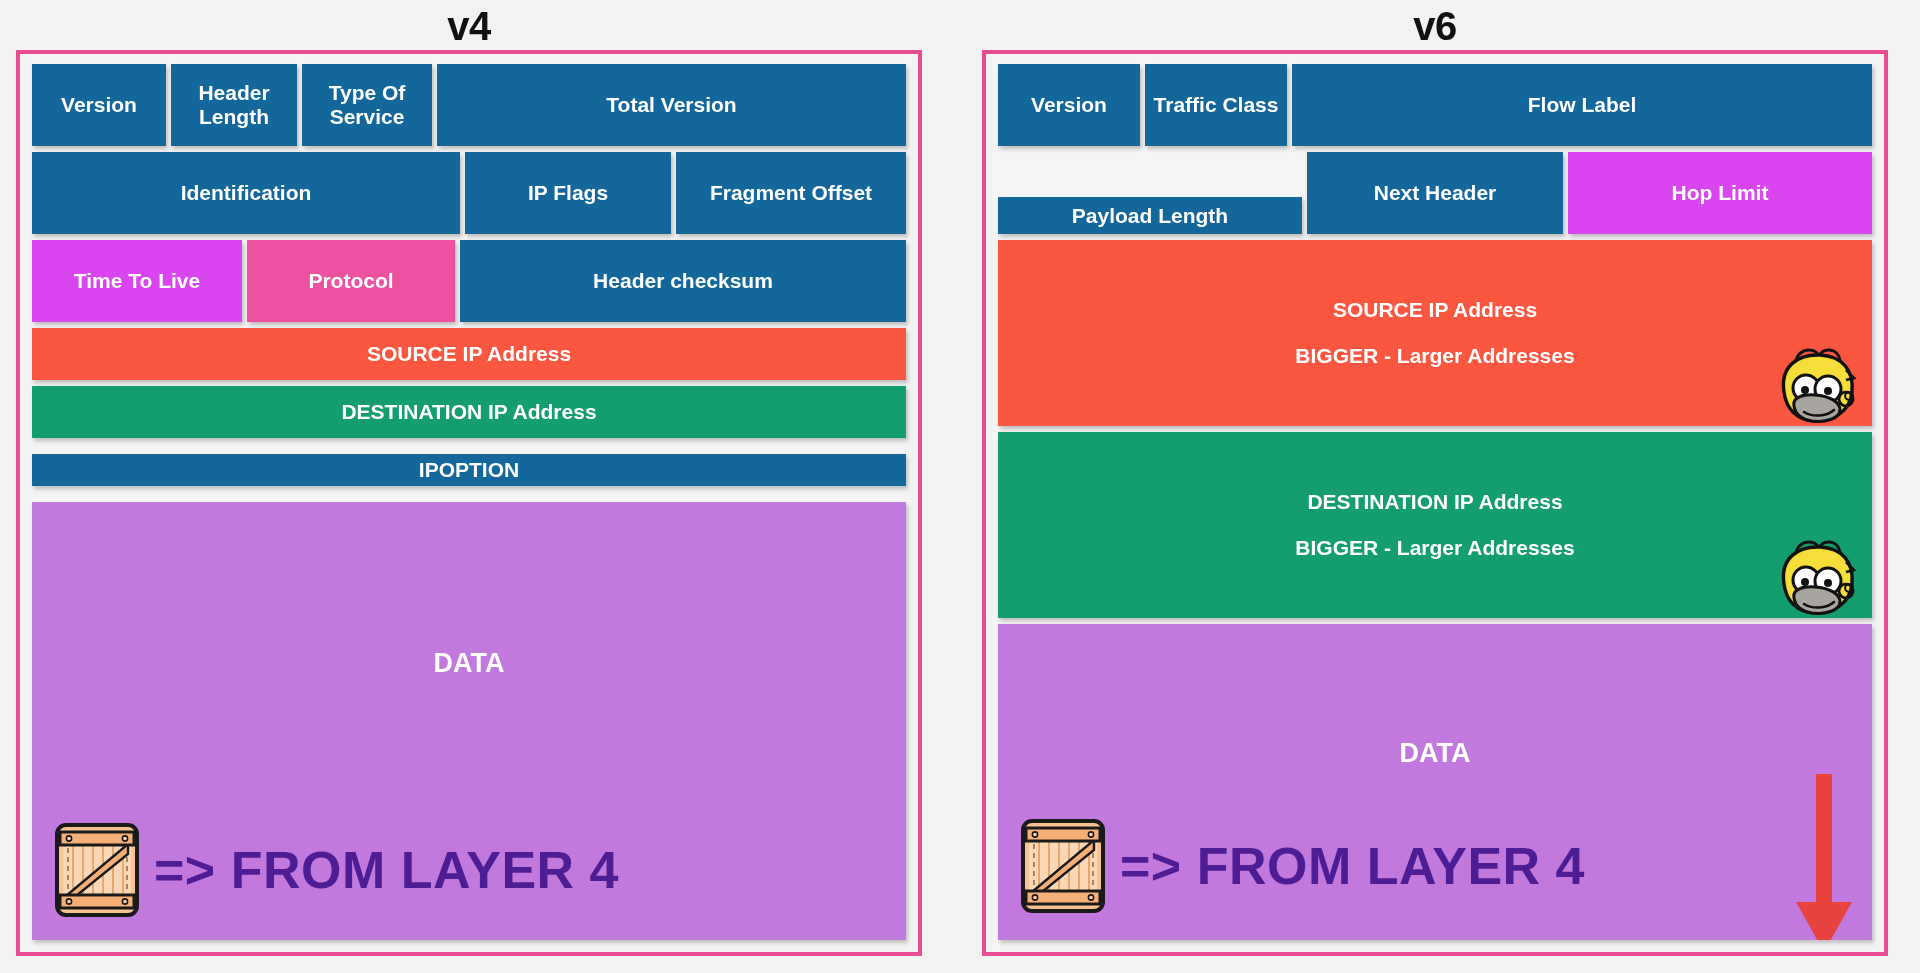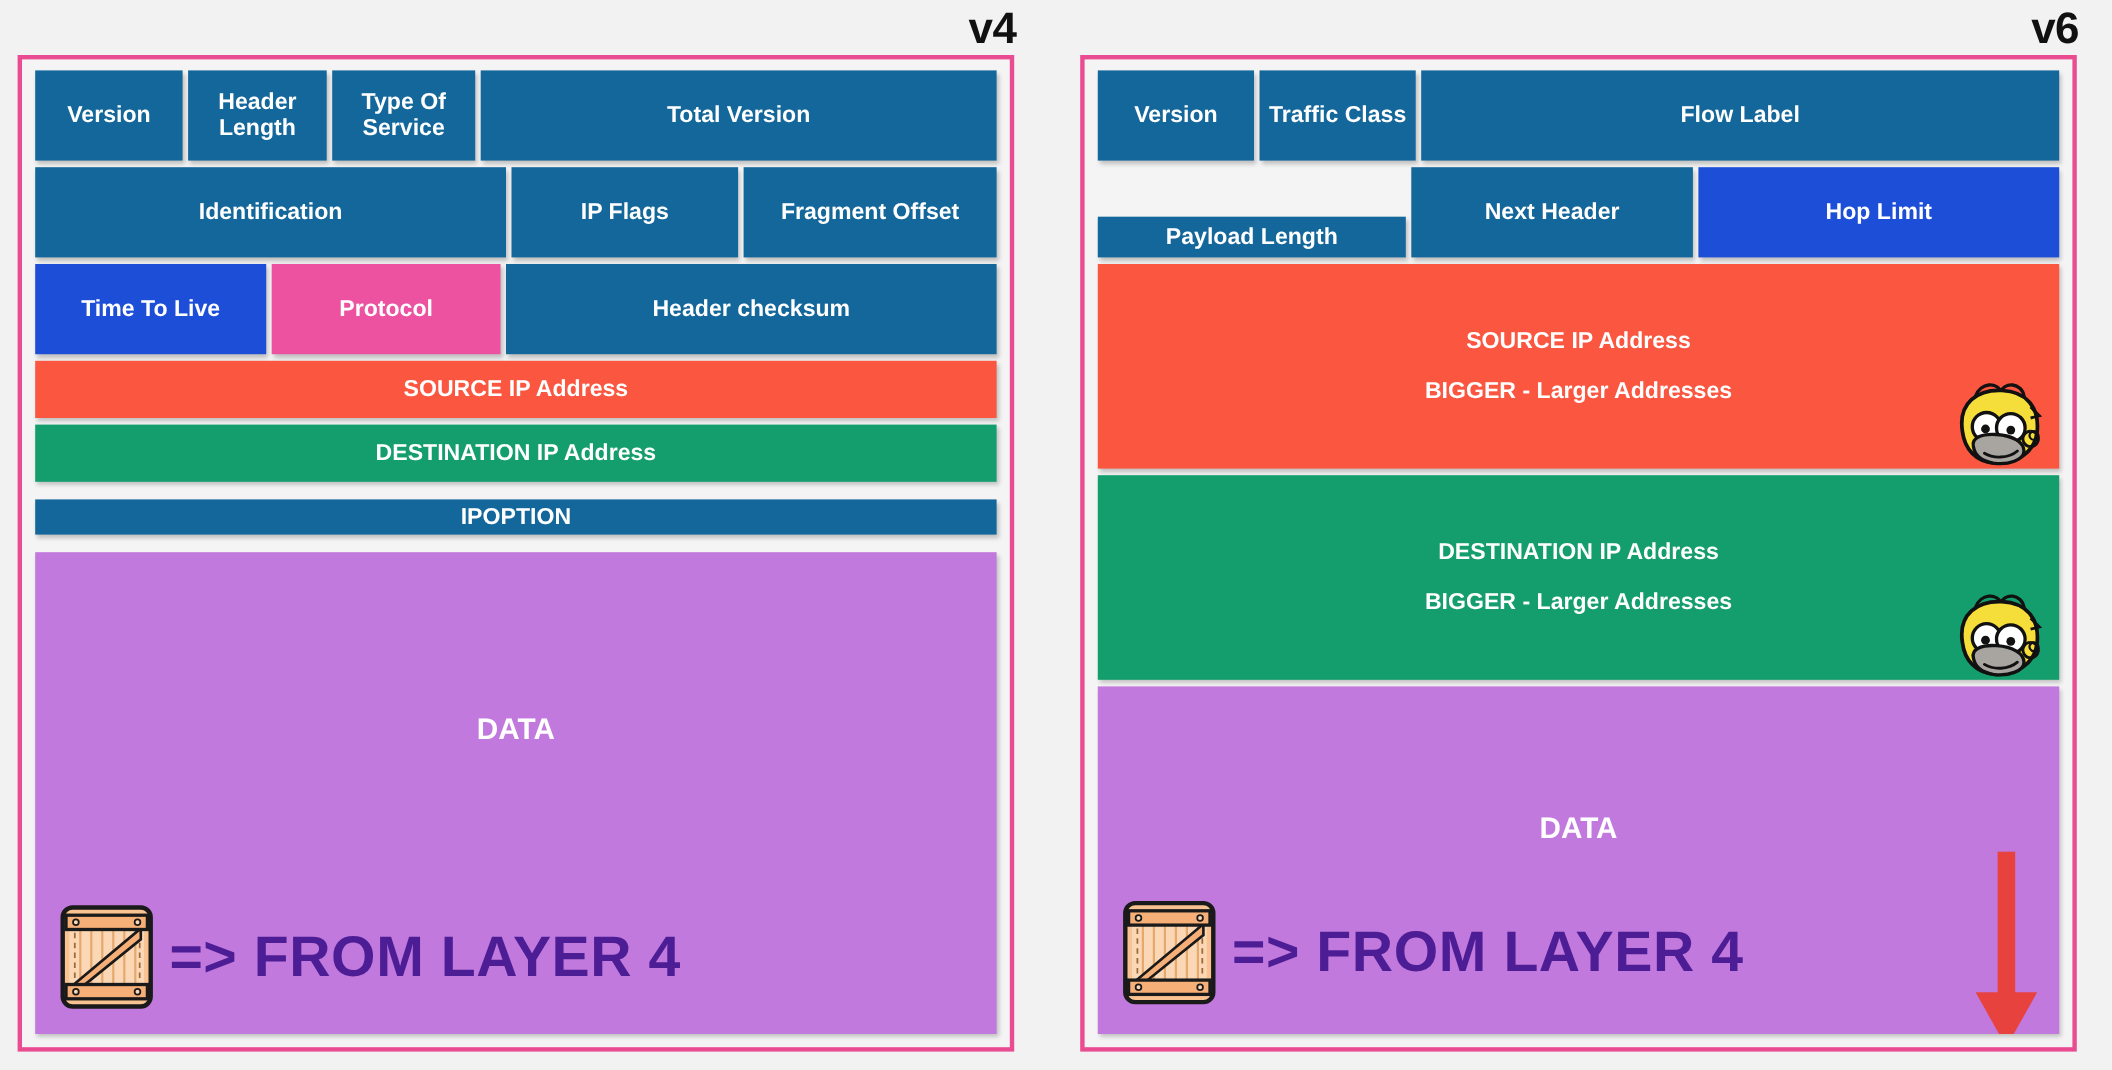--- a/index.html
+++ b/index.html
@@ -15,21 +15,21 @@
     background: #f2f2f2;
   }
 
   
   .panel-title {
     position: absolute;
     font-size: 40px;
     font-weight: 700;
     color: #111111;
     letter-spacing: -0.5px;
-    text-align: right;
+    text-align: center;
   }
 
   
   .panel {
     position: absolute;
     border: 4px solid #ea4c92;
     background: #f4f4f4;
     padding: 10px 12px 12px 12px;
     display: flex;
     flex-direction: column;
@@ -53,21 +53,21 @@
     font-weight: 700;
     font-size: 21px;
     line-height: 1.12;
     padding: 4px 6px;
     box-shadow: 2px 3px 4px rgba(0,0,0,0.22);
     position: relative;
   }
   .cell .lbl { display: block; }
 
   .blue   { background: #14679a; }
-  .orange { background: #1d4ed8; }
+  .orange { background: #d946ef; }
   .pinkc  { background: #ec529f; }
   .red    { background: #fb5640; }
   .green  { background: #149e6e; }
   .purple { background: #c179dd; }
 
   
   .addr-block {
     flex-direction: column;
     justify-content: center;
     align-items: center;
@@ -232,21 +232,21 @@
       </div>
       <div class="cell blue" style="width:142px;">
         <span class="lbl">Traffic Class</span>
       </div>
       <div class="cell blue" style="flex:1 1 auto;text-align:center;">
         <span class="lbl">Flow Label</span>
       </div>
     </div>
 
     <div class="row" style="height:82px;">
-      <div class="cell blue" style="width:280px;margin-top:45px;">
+      <div class="cell blue" style="width:304px;margin-top:45px;">
         <span class="lbl">Payload Length</span>
       </div>
       <div class="cell blue" style="width:256px;">
         <span class="lbl">Next Header</span>
       </div>
       <div class="cell orange" style="flex:1 1 auto;">
         <span class="lbl">Hop Limit</span>
       </div>
     </div>
 

